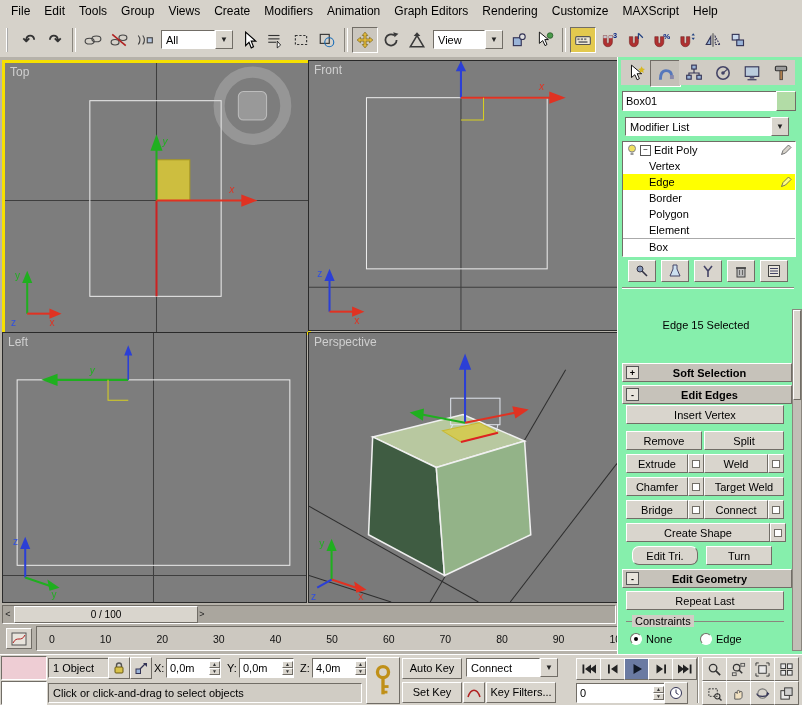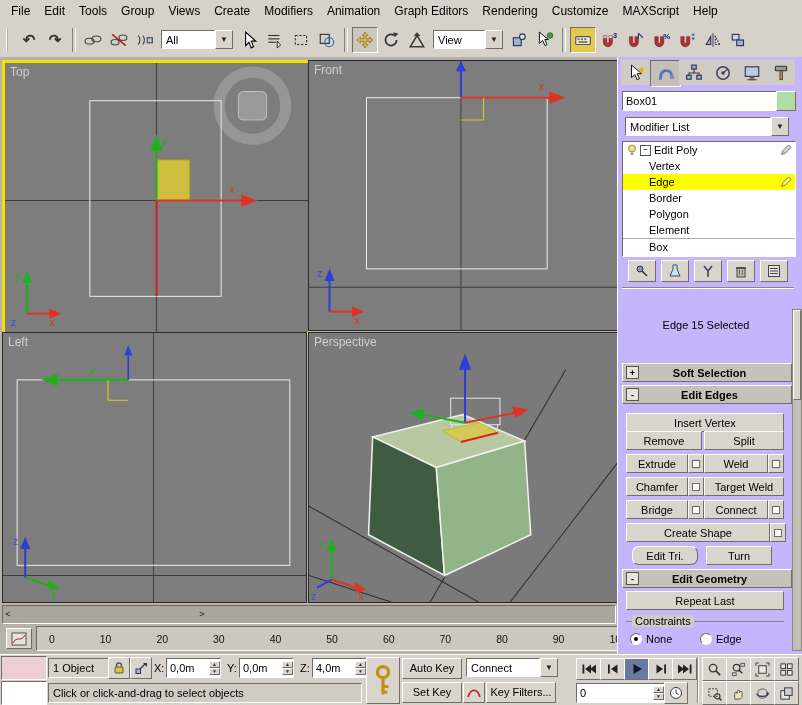--- a/index.html
+++ b/index.html
@@ -29,21 +29,21 @@
   .vp-label{position:absolute;left:5px;top:2px;color:#cfcfcf;font-size:12px;}
   .vp.active{border:3px solid #f6e000;}
   .vp.inactive{border:1px solid #2a2a2a;}
   
   .tl-track{position:absolute;left:2px;top:548px;width:612px;height:17px;background:#aaa69e;border:1px solid;border-color:#716d66 #fff #fff #716d66;}
   .tl-handle{position:absolute;left:11px;top:0px;width:182px;height:15px;background:#d9d5cd;border:1px solid;border-color:#fff #716d66 #716d66 #fff;display:flex;align-items:center;justify-content:center;font-size:10px;}
   .tl-arrow{position:absolute;top:2px;width:10px;height:12px;display:flex;align-items:center;justify-content:center;font-size:9px;color:#222;}
   .trackbar{position:absolute;left:36px;top:569px;width:578px;height:23px;background:#ccc8c0;border:1px solid;border-color:#716d66 #fff #fff #716d66;display:flex;align-items:center;justify-content:space-between;padding:0 42px 0 12px;font-size:10.5px;color:#111;}
   .tb-btn{position:absolute;left:6px;top:571px;width:24px;height:19px;}
   
-  .cpanel{position:absolute;left:617px;top:57px;width:185px;height:597px;background:#c4b5fd;border-left:1px solid #fff;}
+  .cpanel{position:absolute;left:617px;top:57px;width:185px;height:597px;background:#86efac;border-left:1px solid #fff;}
   .tab{position:absolute;top:3px;width:29px;height:25px;display:flex;align-items:center;justify-content:center;background:#d0ccc4;}
   .tab.pressed{border:1px solid;border-color:#716d66 #fff #fff #716d66;background:#c4c0b8;}
   .stackbox{position:absolute;left:4px;top:84px;width:172px;height:114px;background:#fff;border:1px solid;border-color:#716d66 #fff #fff #716d66;overflow:hidden;}
   .stack-row{display:flex;align-items:center;height:16px;padding-left:4px;gap:3px;font-size:11px;}
   .stack-row.sub{padding-left:26px;}
   .stack-row.sel{background:#ffff00;}
   .minusbox{width:9px;height:9px;border:1px solid #555;background:#fff;display:flex;align-items:center;justify-content:center;font-size:8px;line-height:1;color:#000;}
   .rollout{position:absolute;left:4px;width:168px;height:17px;background:#c6c2ba;border:1px solid;border-color:#fff #716d66 #716d66 #fff;display:flex;align-items:center;font-size:11px;font-weight:bold;}
   .rollout .pm{width:11px;height:11px;border:1px solid #555;background:#e8e4dc;margin:0 3px;display:flex;align-items:center;justify-content:center;font-size:9px;font-weight:bold;}
   .rollout .rtitle{flex:1;text-align:center;margin-right:14px;}
@@ -327,20 +327,23 @@
         <polygon points="44,244 46,255 56,252" fill="#e03222"></polygon>
         <text x="48" y="262" font-size="10" fill="#e03222">x</text>
         <line x1="22" y1="242" x2="8" y2="250" stroke="#2b3fd6" stroke-width="2"></line>
         <text x="2" y="262" font-size="10" fill="#3050e0">z</text>
       </svg>
       <span class="vp-label">Perspective</span>
     </div>
 
     <div class="tl-track">
       <span class="tl-arrow" style="left:0;">&lt;</span>
+      <div class="tl-handle">
+          <span>0 / 100</span>
+        </div>
       <span class="tl-arrow" style="left:194px;">&gt;</span>
     </div>
 
     <div class="tb-btn btn raised">
       <svg class="svg-ic" width="16" height="14" viewBox="0 0 16 14">
           <rect x="1" y="1" width="14" height="12" fill="#e8e4dc" stroke="#555"></rect>
           <path d="M2 11 C6 3 10 11 14 3" fill="none" stroke="#b02020"></path>
         </svg>
     </div>
     <div class="trackbar">
@@ -485,21 +488,21 @@
 
     <div class="rollout" style="top:306px;">
       <span class="pm">+</span>
       <span class="rtitle">Soft Selection</span>
     </div>
     <div class="rollout" style="top:328px;">
       <span class="pm">-</span>
       <span class="rtitle">Edit Edges</span>
     </div>
 
-    <div class="pbtn" style="left:8px;top:356px;width:156px;">Insert Vertex</div>
+    <div class="pbtn" style="left:8px;top:348px;width:156px;">Insert Vertex</div>
     <div class="pbtn" style="left:8px;top:374px;width:74px;">Remove</div>
     <div class="pbtn" style="left:86px;top:374px;width:78px;">Split</div>
     <div class="pbtn" style="left:8px;top:397px;width:60px;">Extrude</div>
     <div class="sqbtn" style="left:70px;top:397px;">
         <i></i>
       </div>
     <div class="pbtn" style="left:86px;top:397px;width:62px;">Weld</div>
     <div class="sqbtn" style="left:150px;top:397px;">
         <i></i>
       </div>

